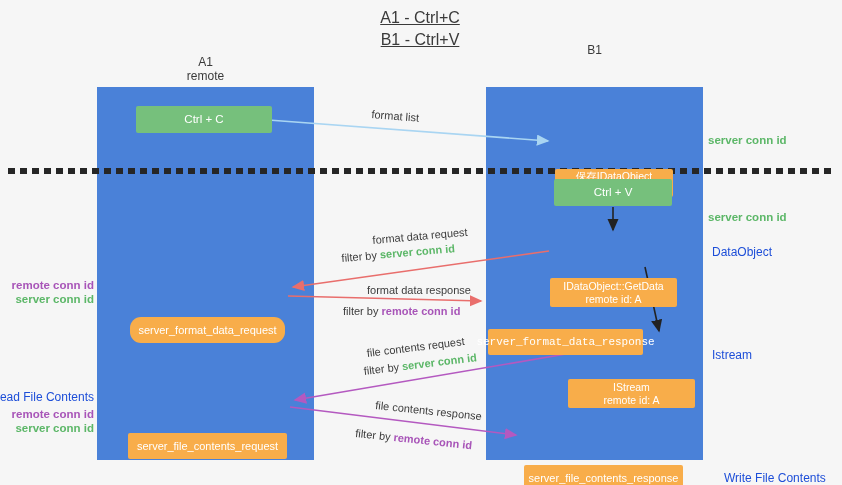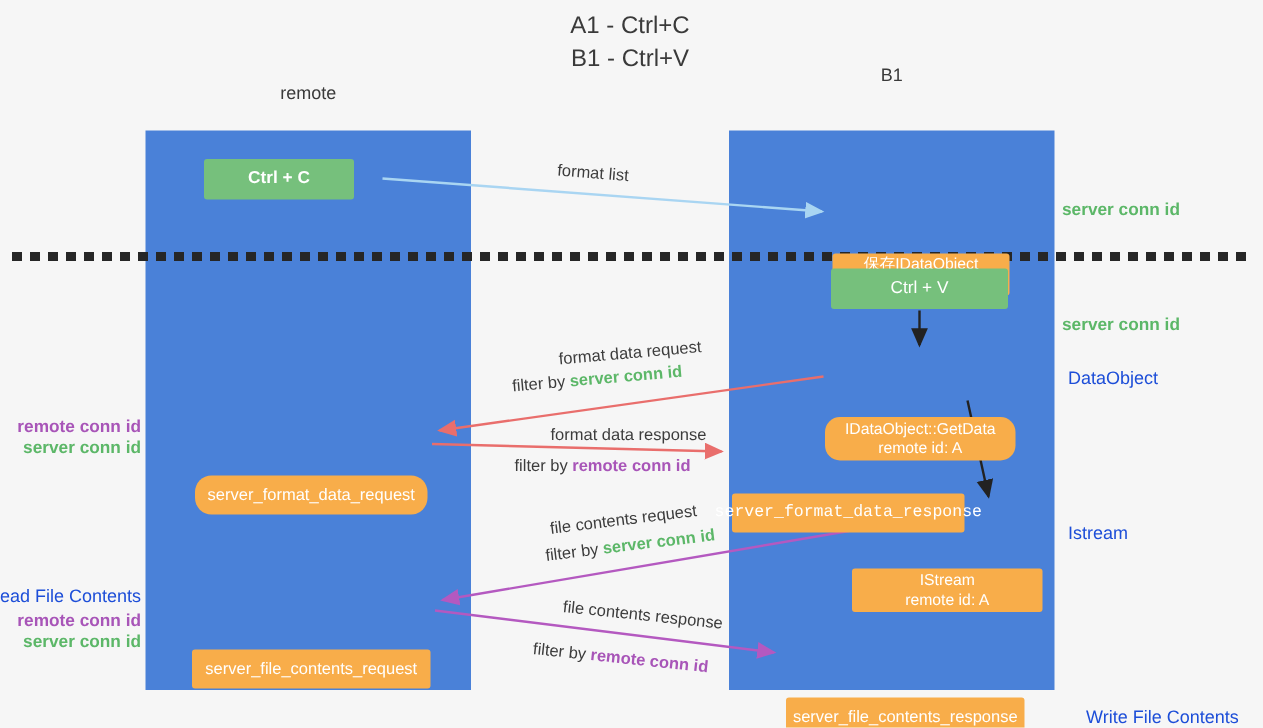--- a/index.html
+++ b/index.html
@@ -5,21 +5,21 @@
   html,body { margin:0; padding:0; }
   body {
     width:842px; height:485px; position:relative; overflow:hidden;
     background:#f6f6f6;
     font-family:"Liberation Sans", sans-serif;
     color:#3c3c3c;
   }
   .abs { position:absolute; }
   .title {
     left:340px; top:7px; width:160px; text-align:center;
-    font-size:16px; line-height:22px; color:#3a3a3a;
+    font-size:16px; line-height:22px; color:#3a3a3a;text-decoration:underline;
   }
   .col-header {
     width:217px; text-align:center; font-size:12px; line-height:14px; color:#3a3a3a;
   }
   .lifeline {
     width:217px; height:373px; top:87px; background:#4a81d8;
   }
   .dotline {
     left:8px; top:168px; width:826px; height:6px;
     background:repeating-linear-gradient(90deg,#262626 0 7px,transparent 7px 12px);
@@ -46,20 +46,21 @@
 </style>
 </head>
 <body>
 
 <div class="abs title">
   <div>A1 - Ctrl+C</div>
   <div>B1 - Ctrl+V</div>
 </div>
 
 <div class="abs col-header" style="left:97px; top:55px;">
+  <div>A1</div>
   <div>remote</div>
 </div>
 <div class="abs col-header" style="left:486px; top:43px;">
   <div>B1</div>
 </div>
 
 <div class="abs lifeline" style="left:97px;"></div>
 <div class="abs lifeline" style="left:486px;"></div>
 
 <div class="abs dotline"></div>
@@ -81,34 +82,34 @@
   </defs>
   <line x1="255" y1="119" x2="548" y2="141" stroke="#a9d5f2" stroke-width="1.6" marker-end="url(#m-blue)"></line>
   <line x1="613" y1="207" x2="613" y2="230" stroke="#222222" stroke-width="1.6" marker-end="url(#m-black)"></line>
   <line x1="645" y1="267" x2="659" y2="331" stroke="#222222" stroke-width="1.6" marker-end="url(#m-black)"></line>
   <line x1="549" y1="251" x2="293" y2="287" stroke="#e96e6c" stroke-width="1.6" marker-end="url(#m-red)"></line>
   <line x1="288" y1="296" x2="481" y2="301" stroke="#e96e6c" stroke-width="1.6" marker-end="url(#m-red)"></line>
   <line x1="566" y1="354" x2="295" y2="400" stroke="#b459c0" stroke-width="1.6" marker-end="url(#m-purple)"></line>
   <line x1="290" y1="407" x2="516" y2="435" stroke="#b459c0" stroke-width="1.6" marker-end="url(#m-purple)"></line>
 </svg>
 
-<div class="abs node green" style="left:136px; top:106px; width:100px; height:27px;font-weight:bold;">
+<div class="abs node green" style="left:136px; top:106px; width:136px; height:27px;">
   <div>Ctrl + C</div>
 </div>
 
 <div class="abs node orange" style="left:555px; top:129px; width:118px; height:28px; font-size:10.5px;">
   <div>保存IDataObject</div>
   <div>remote id: A</div>
 </div>
 
 <div class="abs node green" style="left:554px; top:179px; width:118px; height:27px;justify-content:center;">
   <div>Ctrl + V</div>
 </div>
 
-<div class="abs node orange" style="left:550px; top:238px; width:127px; height:29px; font-size:10.5px;border-radius:10px;">
+<div class="abs node orange" style="left:550px; top:238px; width:127px; height:29px; font-size:10.5px;">
   <div>IDataObject::GetData</div>
   <div>remote id: A</div>
 </div>
 
 <div class="abs node orange" style="left:130px; top:277px; width:155px; height:26px;border-radius:11px;">
   <div>server_format_data_request</div>
 </div>
 
 <div class="abs node orange" style="left:488px; top:289px; width:155px; height:26px;font-family:Liberation Mono, monospace;">
   <div>server_format_data_response</div>

